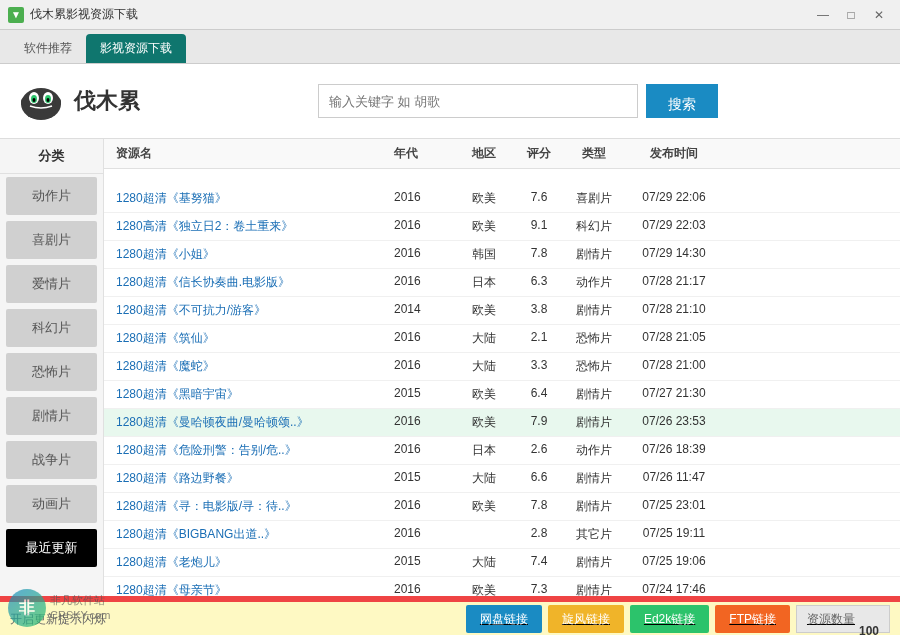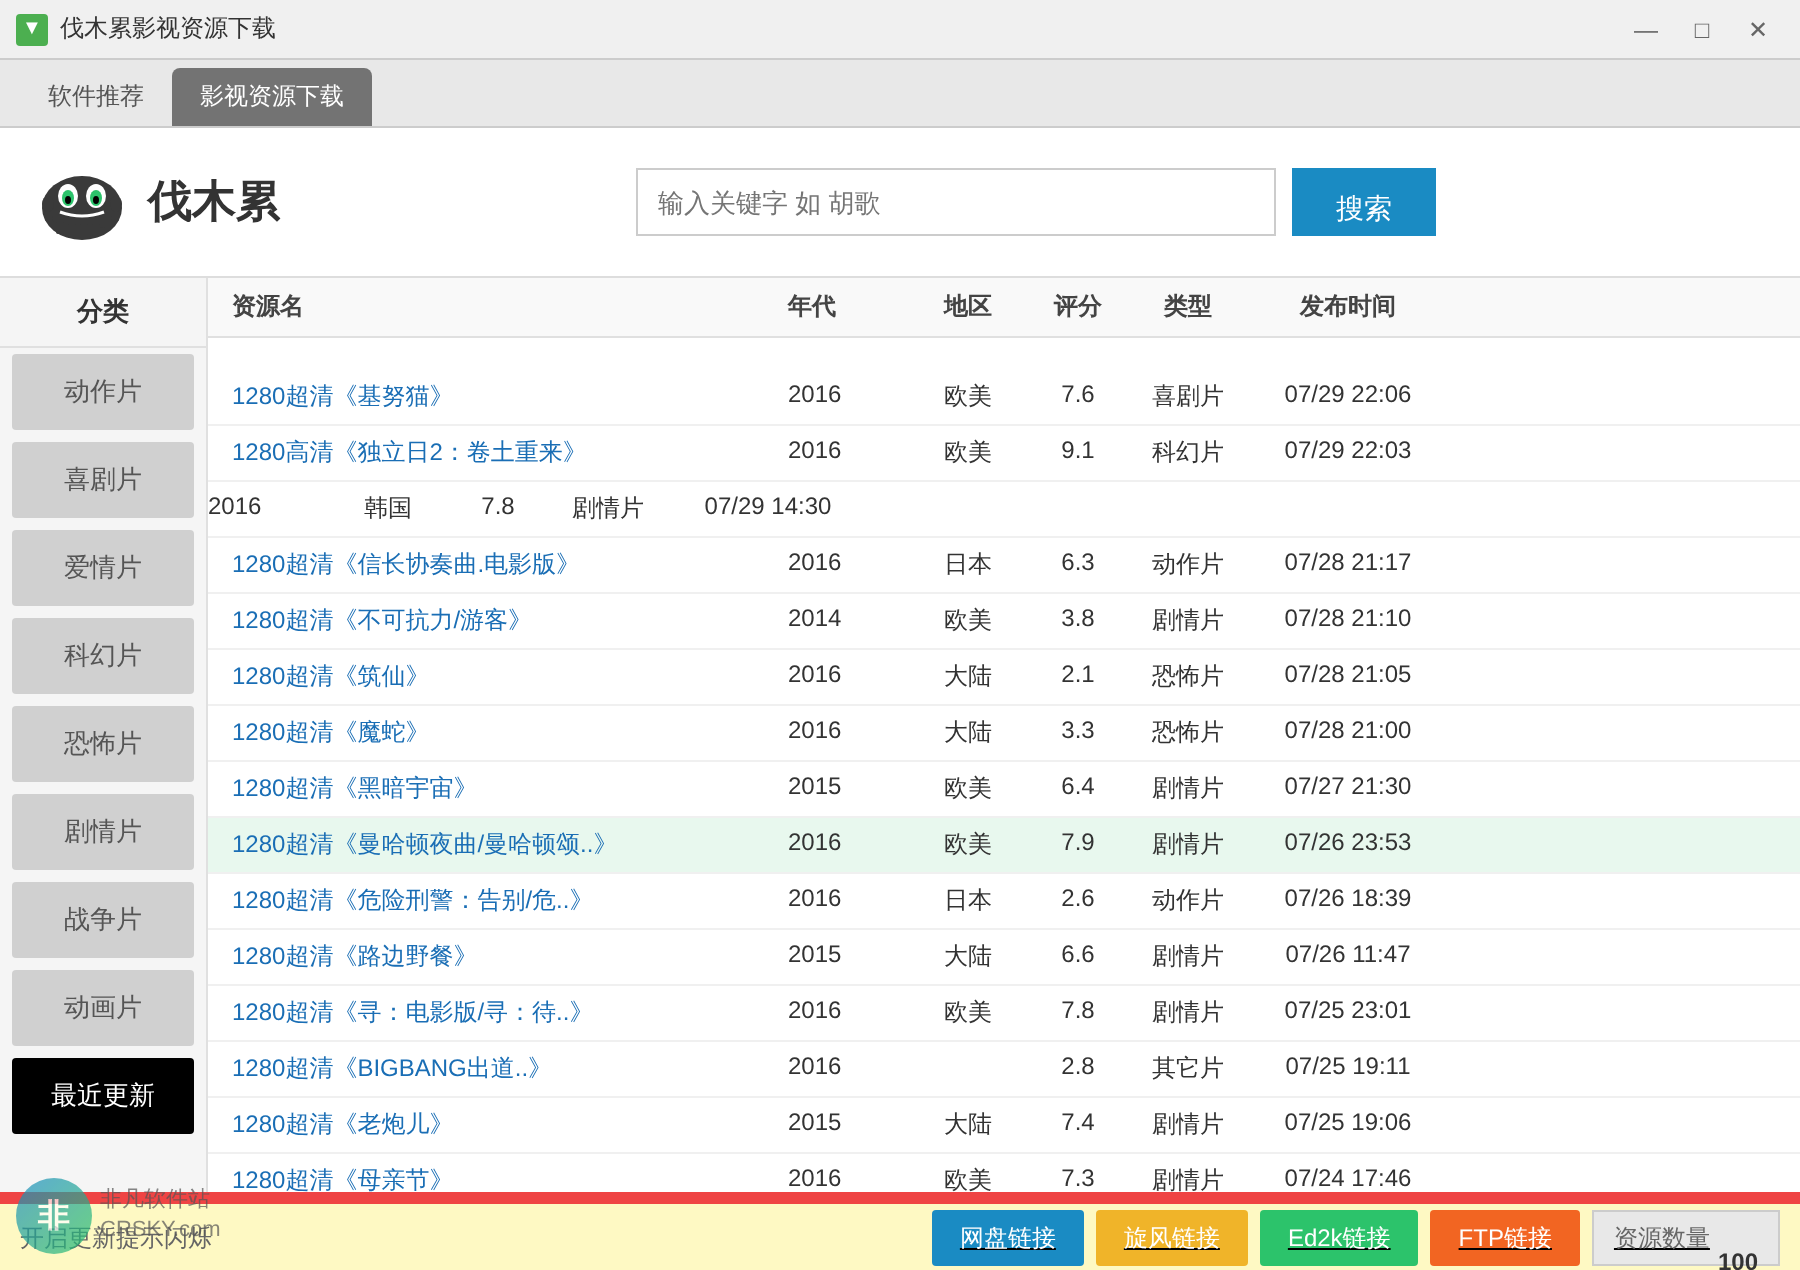--- a/index.html
+++ b/index.html
@@ -8,21 +8,21 @@
     
     .titlebar { background: #f0f0f0; height: 30px; display: flex; align-items: center; padding: 0 8px; border-bottom: 1px solid #ccc; user-select: none; }
     .titlebar-icon { width: 16px; height: 16px; margin-right: 6px; background: #4caf50; border-radius: 2px; display: flex; align-items: center; justify-content: center; color: white; font-size: 10px; }
     .titlebar-title { flex: 1; font-size: 12px; color: #333; }
     .titlebar-btns { display: flex; gap: 2px; }
     .titlebar-btn { width: 26px; height: 22px; display: flex; align-items: center; justify-content: center; font-size: 12px; cursor: pointer; color: #666; }
 
     
     .tabbar { background: #e8e8e8; height: 34px; display: flex; align-items: flex-end; padding: 0 10px; border-bottom: 1px solid #ccc; }
     .tab { padding: 6px 14px; font-size: 12px; cursor: pointer; border-radius: 4px 4px 0 0; color: #555; }
-    .tab.active { background: #737373; color: white; }
+    .tab.active { background: #0f766e; color: white; }
 
     
     .header { background: white; padding: 12px 16px; display: flex; align-items: center; gap: 12px; border-bottom: 1px solid #ddd; }
     .logo-area { display: flex; align-items: center; gap: 8px; }
     .logo-monster { width: 50px; height: 50px; }
     .logo-text { font-size: 22px; font-weight: bold; color: #333; }
     .search-area { display: flex; flex: 1; justify-content: center; align-items: flex-end; gap: 8px; max-width: 400px; margin: 0 auto; }
     .search-input { flex: 1; height: 34px; border: 1px solid #ccc; padding: 0 10px; font-size: 13px; color: #aaa; outline: none; font-family: inherit; }
     .search-btn { background: #1a8bc3; color: white; border: none; height: 34px; padding: 12px 22px; font-size: 14px; cursor: pointer; font-family: inherit; }
 
@@ -157,20 +157,21 @@
     </div>
         <div class="table-row">
       <div class="col-name" style="color:#1a6eb5; cursor:pointer;">1280高清《独立日2：卷土重来》</div>
       <div class="col-year">2016</div>
       <div class="col-region">欧美</div>
       <div class="col-score">9.1</div>
       <div class="col-type">科幻片</div>
       <div class="col-time">07/29 22:03</div>
     </div>
         <div class="table-row">
+      <div class="col-name" style="color:#1a6eb5; cursor:pointer;">1280超清《小姐》</div>
       <div class="col-year">2016</div>
       <div class="col-region">韩国</div>
       <div class="col-score">7.8</div>
       <div class="col-type">剧情片</div>
       <div class="col-time">07/29 14:30</div>
     </div>
         <div class="table-row">
       <div class="col-name" style="color:#1a6eb5; cursor:pointer;">1280超清《信长协奏曲.电影版》</div>
       <div class="col-year">2016</div>
       <div class="col-region">日本</div>

